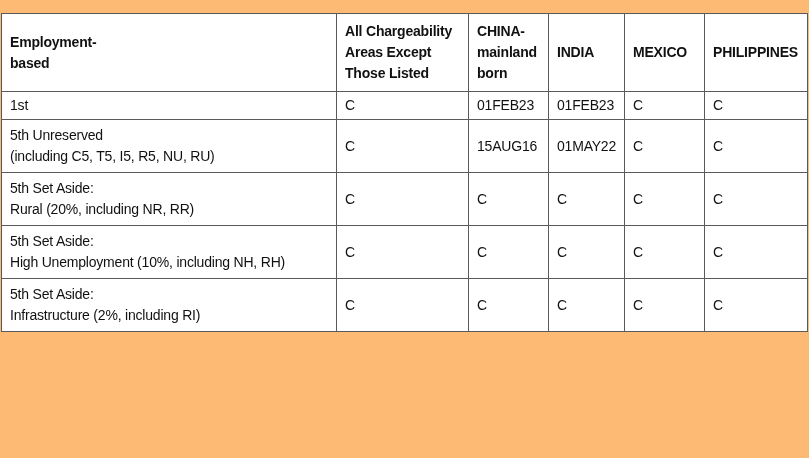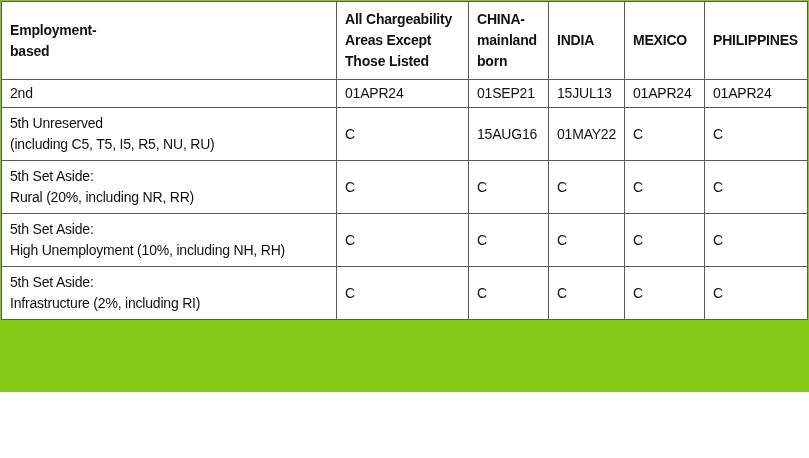--- a/index.html
+++ b/index.html
@@ -3,24 +3,24 @@
 <meta charset="utf-8">
 <style>
   html, body {
     margin: 0;
     padding: 0;
     background: #ffffff;
     font-family: "Liberation Sans", sans-serif;
   }
   .page {
     width: 809px;
-    height: 392px;
-    background: #84cc16;
+    height: 458px;
+    background: #fdba74;
     box-sizing: border-box;
-    padding-top: 1px;
+    padding-top: 13px;
     padding-left: 1px;
   }
   table.visa-table {
     border-collapse: collapse;
     table-layout: fixed;
     width: 806px;
     color: #111111;
   }
   table.visa-table th,
   table.visa-table td {
@@ -72,26 +72,26 @@
         <th>CHINA-
 mainland
 born</th>
         <th>INDIA</th>
         <th>MEXICO</th>
         <th>PHILIPPINES</th>
       </tr>
     </thead>
     <tbody>
       <tr class="row-simple">
-        <th>2nd</th>
-        <td>01APR24</td>
-        <td>01SEP21</td>
-        <td>15JUL13</td>
-        <td>01APR24</td>
-        <td>01APR24</td>
+        <th>1st</th>
+        <td>C</td>
+        <td>01FEB23</td>
+        <td>01FEB23</td>
+        <td>C</td>
+        <td>C</td>
       </tr>
       <tr class="row-tall">
         <th>5th Unreserved
 (including C5, T5, I5, R5, NU, RU)</th>
         <td>C</td>
         <td>15AUG16</td>
         <td>01MAY22</td>
         <td>C</td>
         <td>C</td>
       </tr>

